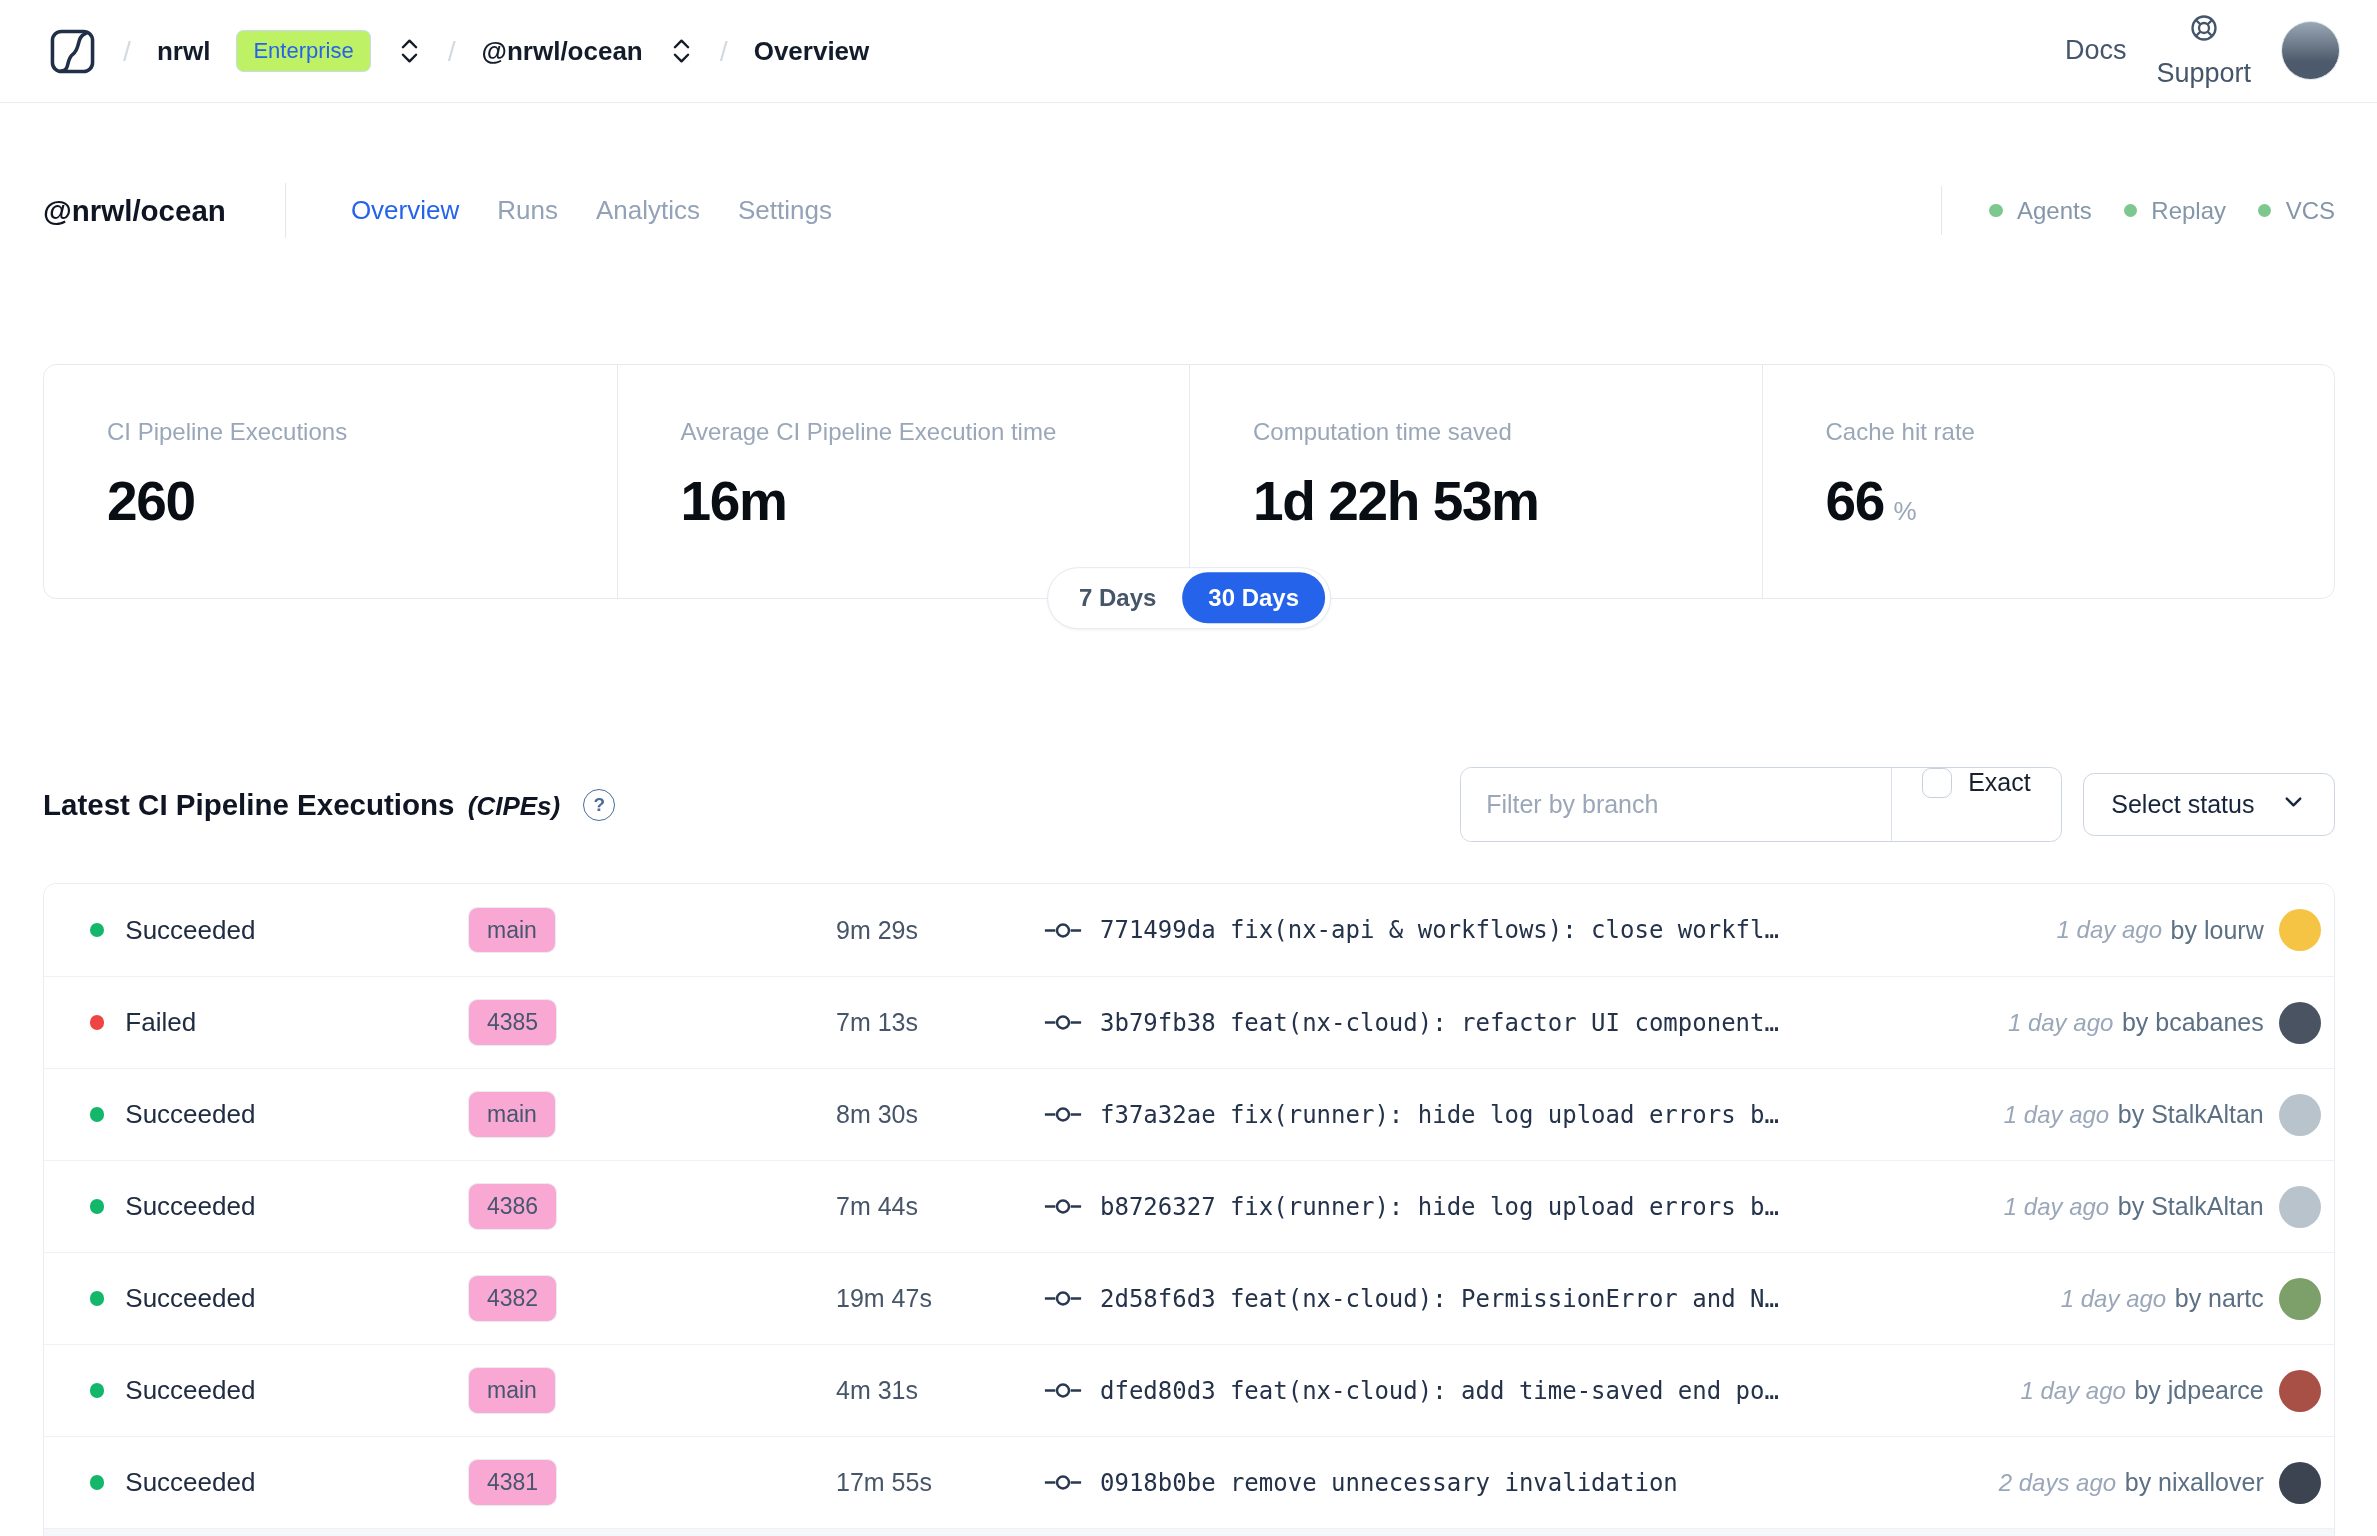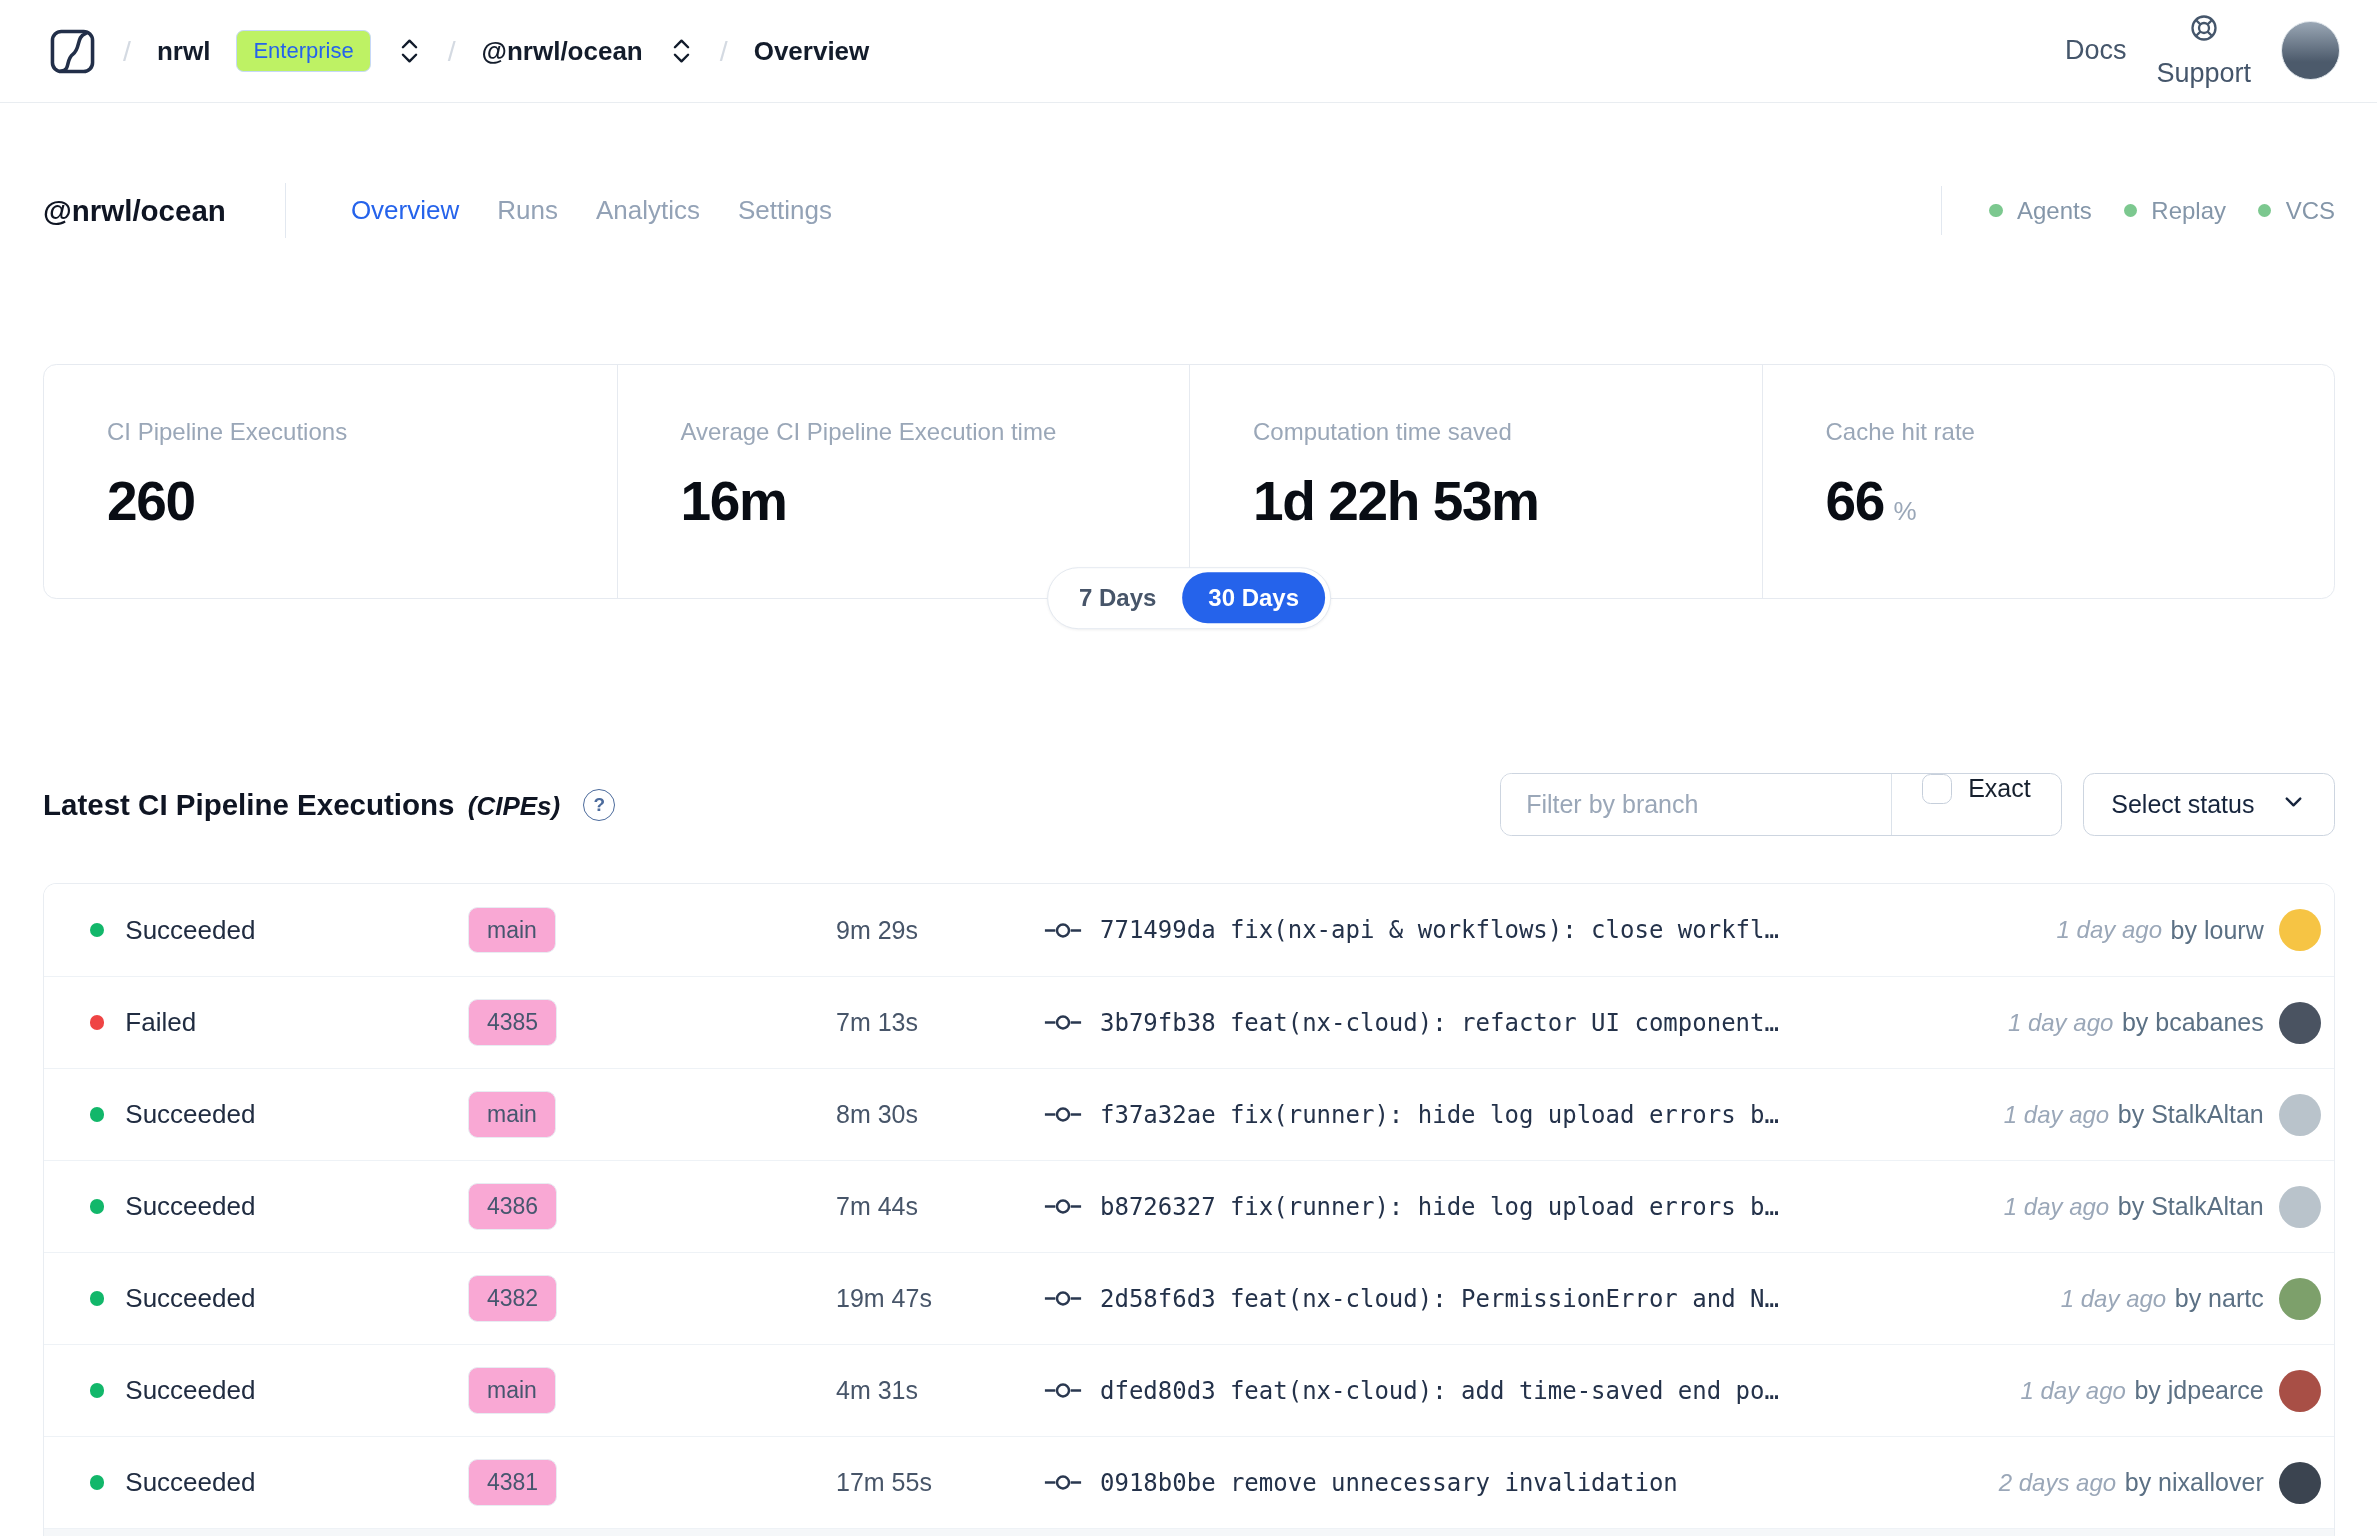--- a/index.html
+++ b/index.html
@@ -52,21 +52,21 @@
   .range-opt.active { background:#2563eb; color:#ffffff; }
   
   .section-row { margin-top:174px; height:63px; display:flex; align-items:center; }
   .section-title { font-size:29.5px; font-weight:700; color:#0f1523; display:flex; align-items:baseline; gap:13.3px; }
   .cipes { font-style:italic; font-size:26px; font-weight:700; }
   .help { width:32px; height:32px; border:1.9px solid #4c6b9c; border-radius:50%;
       color:#4c6b9c; font-size:19px; font-weight:700; display:flex; align-items:center;
       justify-content:center; margin-left:23px; cursor:pointer; }
   .section-controls { margin-left:auto; display:flex; align-items:center; gap:21px; }
   .filter-group { display:flex; align-items:center; border:1.9px solid #cdd5e0;
-      border-radius:11.4px; height:63px; background:#fff; overflow:hidden; }
+      border-radius:11.4px; height:75px; background:#fff; overflow:hidden;gap:40px; }
   .filter-input { width:390px; height:100%; border:none; outline:none; padding:0 25px;
       font-size:25px; color:#16202e; font-family:"Liberation Sans",sans-serif; }
   .filter-input::placeholder { color:#9aa7b8; }
   .exact-wrap { display:flex; align-items:flex-start; gap:16px; padding:0 30px; height:100%;
       border-left:1.9px solid #dbe2ea; }
   .checkbox { width:30px; height:30px; border:1.9px solid #c6cfdb; border-radius:8.6px; background:#fff; cursor:pointer; }
   .exact-label { font-size:25px; color:#16202e; }
   .status-select { display:flex; align-items:center; gap:27px; border:1.9px solid #cdd5e0;
       border-radius:11.4px; height:63px; padding:0 27.6px; font-size:25px; color:#16243c;
       font-weight:500; background:#fff; cursor:pointer; }

